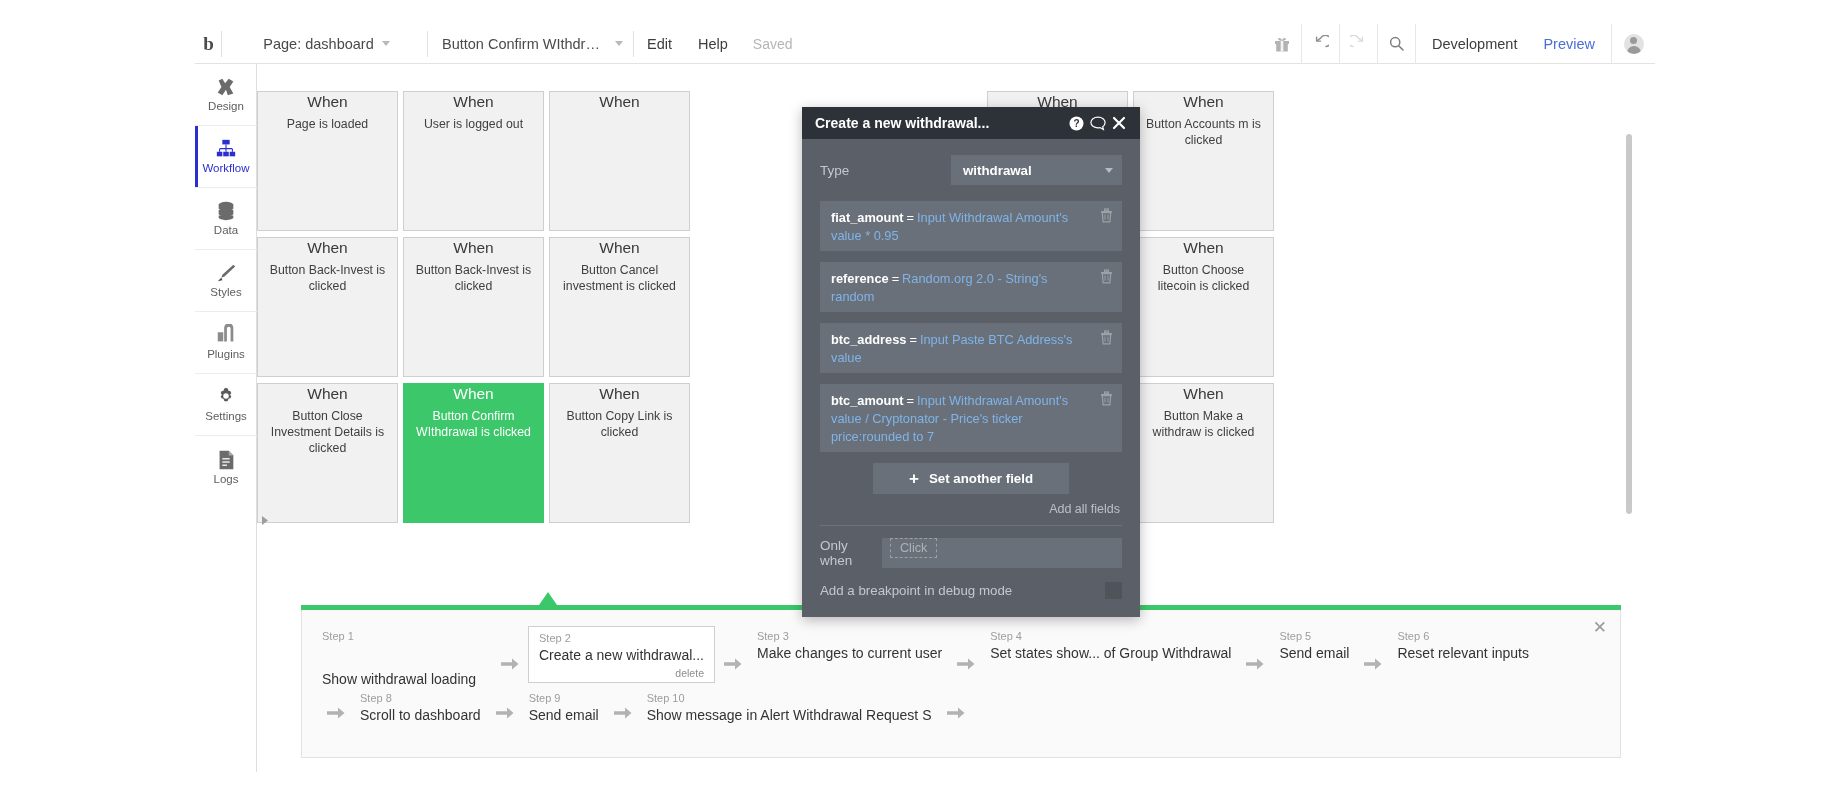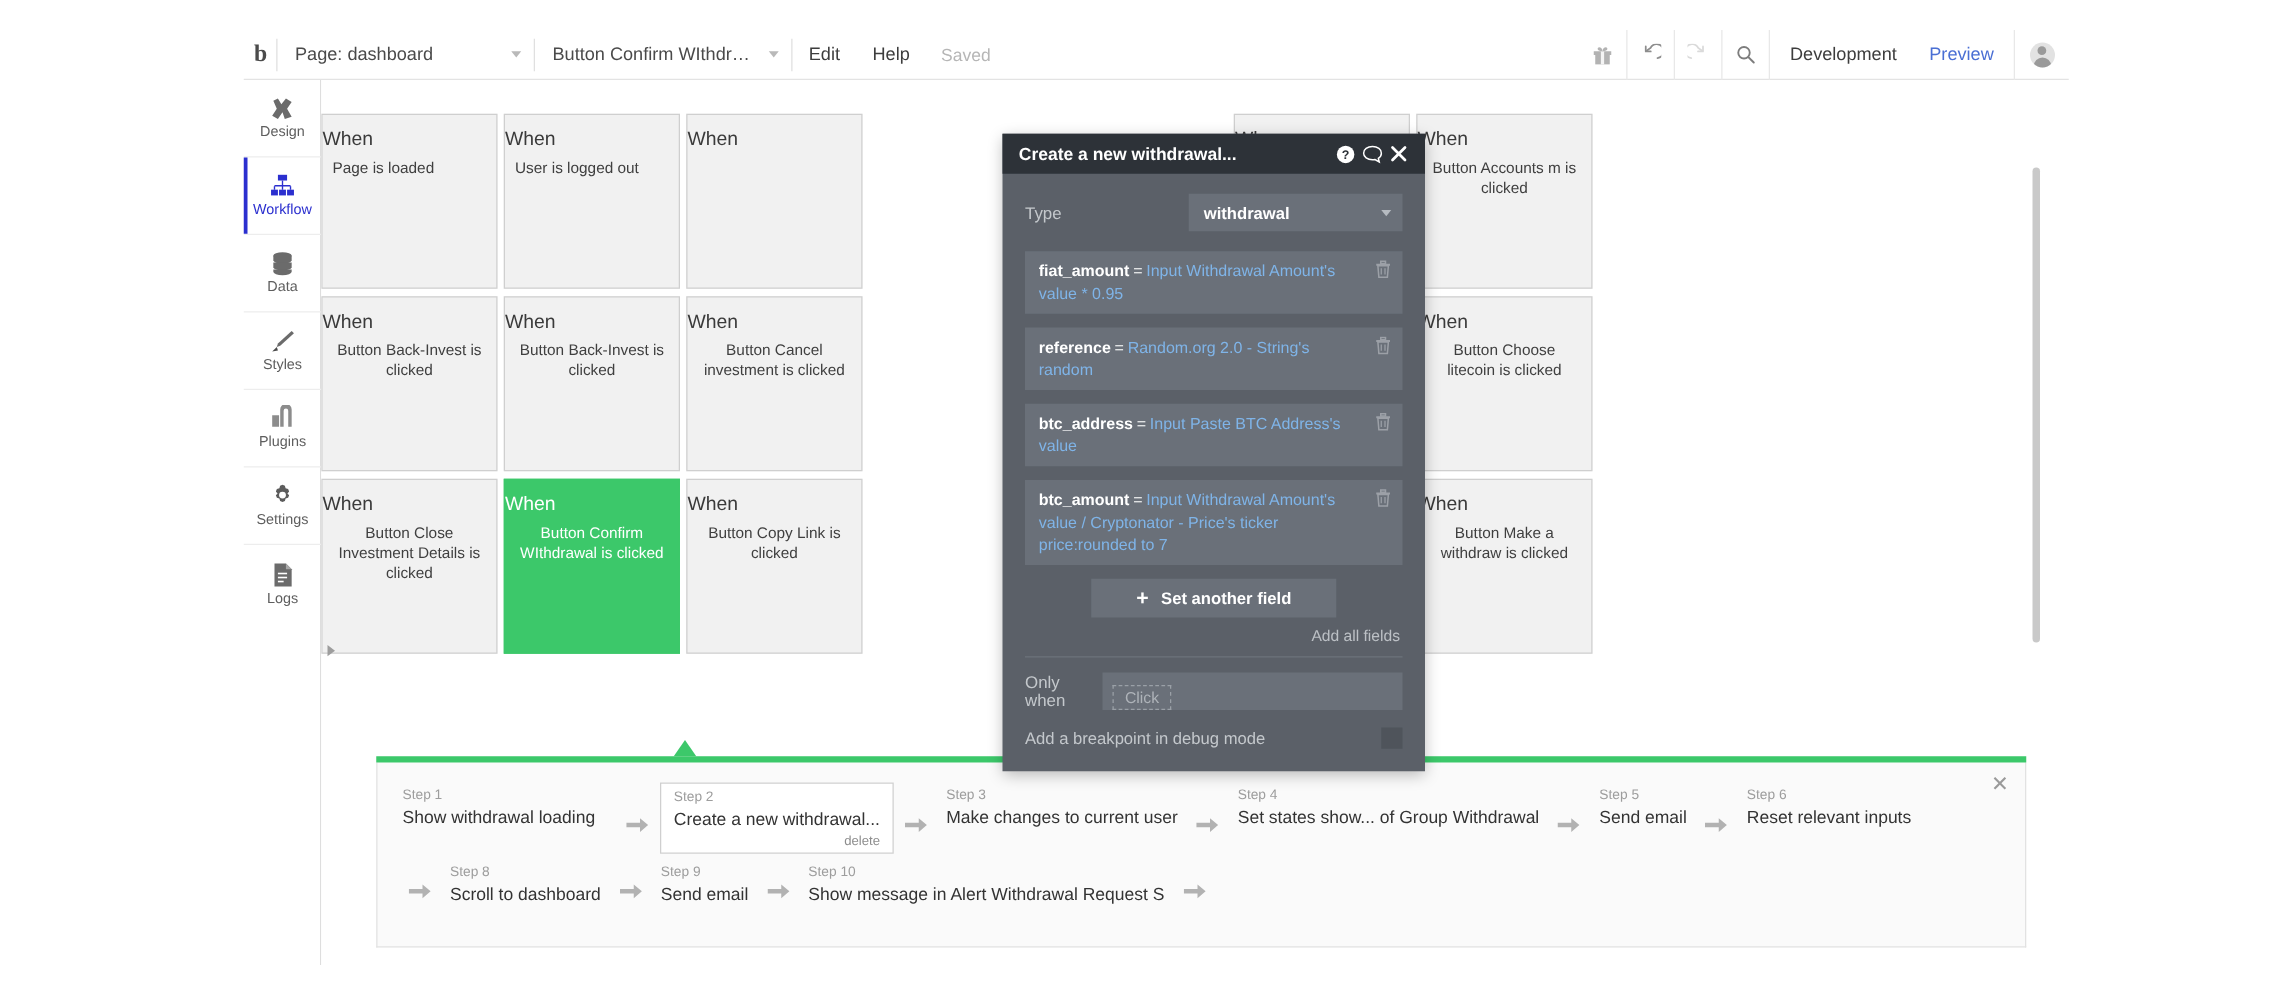--- a/index.html
+++ b/index.html
@@ -26,21 +26,21 @@
   .bubble-logo {
     width:26px; height:40px; display:flex; align-items:center; justify-content:center;
     font-family:"Liberation Serif", serif; font-size:19px; color:#4b4b4b; font-weight:700;
     letter-spacing:-1px;
   }
   .tb-divider { width:1px; height:26px; background:#e0e0e0; }
   .tb-select {
     height:40px; display:flex; align-items:center; justify-content:space-between;
     padding:0 10px 0 14px; font-size:14.5px; color:#4a4a4a; cursor:pointer;
   }
-  .tb-select.page { width:205px; }
+  .tb-select.page { width:205px;justify-content:center; }
   .tb-select.wf { width:205px; }
   .tb-select .caret {
     width:0; height:0; border-left:4.5px solid transparent; border-right:4.5px solid transparent;
     border-top:5px solid #b9b9b9; margin-left:8px;
   }
   .tb-link {
     height:40px; display:flex; align-items:center; padding:0 13px;
     font-size:14.5px; color:#3d3d3d; cursor:pointer;
   }
   .tb-saved { font-size:14px; color:#b6b6b6; padding:0 12px; }
@@ -98,22 +98,22 @@
   .canvas {
     position:absolute; left:257px; top:64px; width:1377px; height:708px;
     background:#ffffff; overflow:hidden;
   }
   .wf-grid {
     position:absolute; left:0; top:0; width:1377px;
   }
   .wf-card {
     position:absolute; width:141px; height:140px;
     background:#f1f1f1; border:1px solid #cfcfcf;
-    display:flex; flex-direction:column; align-items:flex-start;
-    padding-top:11px; cursor:pointer;
+    display:flex; flex-direction:column; align-items:center;
+    padding-top:1px; cursor:pointer;
   }
   .wf-card .when { font-size:15.5px; color:#3a3a3a; margin-bottom:7px; line-height:1.1; }
   .wf-card .desc {
     font-size:12.3px; color:#3f3f3f; text-align:center; line-height:1.3;
     padding:0 8px;
   }
   .wf-card.selected { background:#3cc86a; border-color:#3cc86a; }
   .wf-card.selected .when, .wf-card.selected .desc { color:#ffffff; }
 
   
@@ -150,21 +150,21 @@
     margin:6px auto 0 auto; width:196px; height:31px; background:#6a7079;
     display:flex; align-items:center; justify-content:center; gap:10px;
     color:#ffffff; font-size:13.3px; font-weight:600; cursor:pointer;
   }
   .plus { font-size:17px; line-height:1; font-weight:700; }
   .add-all { text-align:right; color:#bcc0c5; font-size:12.5px; margin:8px 2px 0 0; cursor:pointer; }
   .dlg-sep { height:1px; background:#6d737b; margin:9px 0 0 0; }
   .row-only { display:flex; align-items:center; height:30px; margin-top:12px; }
   .row-only .lab { color:#c4c8cc; font-size:13.5px; width:62px; }
   .only-input {
-    flex:1; height:30px; background:#6a7079; display:flex; align-items:flex-end; padding:0 8px;
+    flex:1; height:30px; background:#6a7079; display:flex; align-items:flex-start; padding:0 8px;
     cursor:text;
   }
   .chip {
     border:1px dashed #9aa0a7; color:#aeb3b9; font-size:12.6px;
     padding:2px 9px;
   }
   .row-bp { display:flex; align-items:center; justify-content:space-between; margin-top:14px; }
   .row-bp .lab { color:#c4c8cc; font-size:13.3px; }
   .bp-box { width:17px; height:17px; background:#4f545b; cursor:pointer; }
 
@@ -495,21 +495,21 @@
         <div class="bp-box"></div>
       </div>
     </div>
   </div>
 
   <div class="green-arrow"></div>
   <div class="green-bar"></div>
   <div class="steps-panel">
     <div class="steps-close">✕</div>
     <div class="steps-row" id="steps-row1" style="left:14px; top:16px;">
-        <div class="step" style="min-width: 176px;">
+        <div class="step" style="min-width: 176px; gap: 26px;">
           <div class="num">Step 1</div>
           <div class="name">Show withdrawal loading</div>
         </div>
         <div class="arrow-ico">
           <svg width="18" height="14" viewBox="0 0 18 14">
             <path d="M0 5.2 h11 V1.5 L17.5 7 L11 12.5 V8.8 H0 Z" fill="#b2b2b2"></path>
           </svg>
         </div>
         <div class="step current" style="min-width: 166px;">
           <div class="num">Step 2</div>

